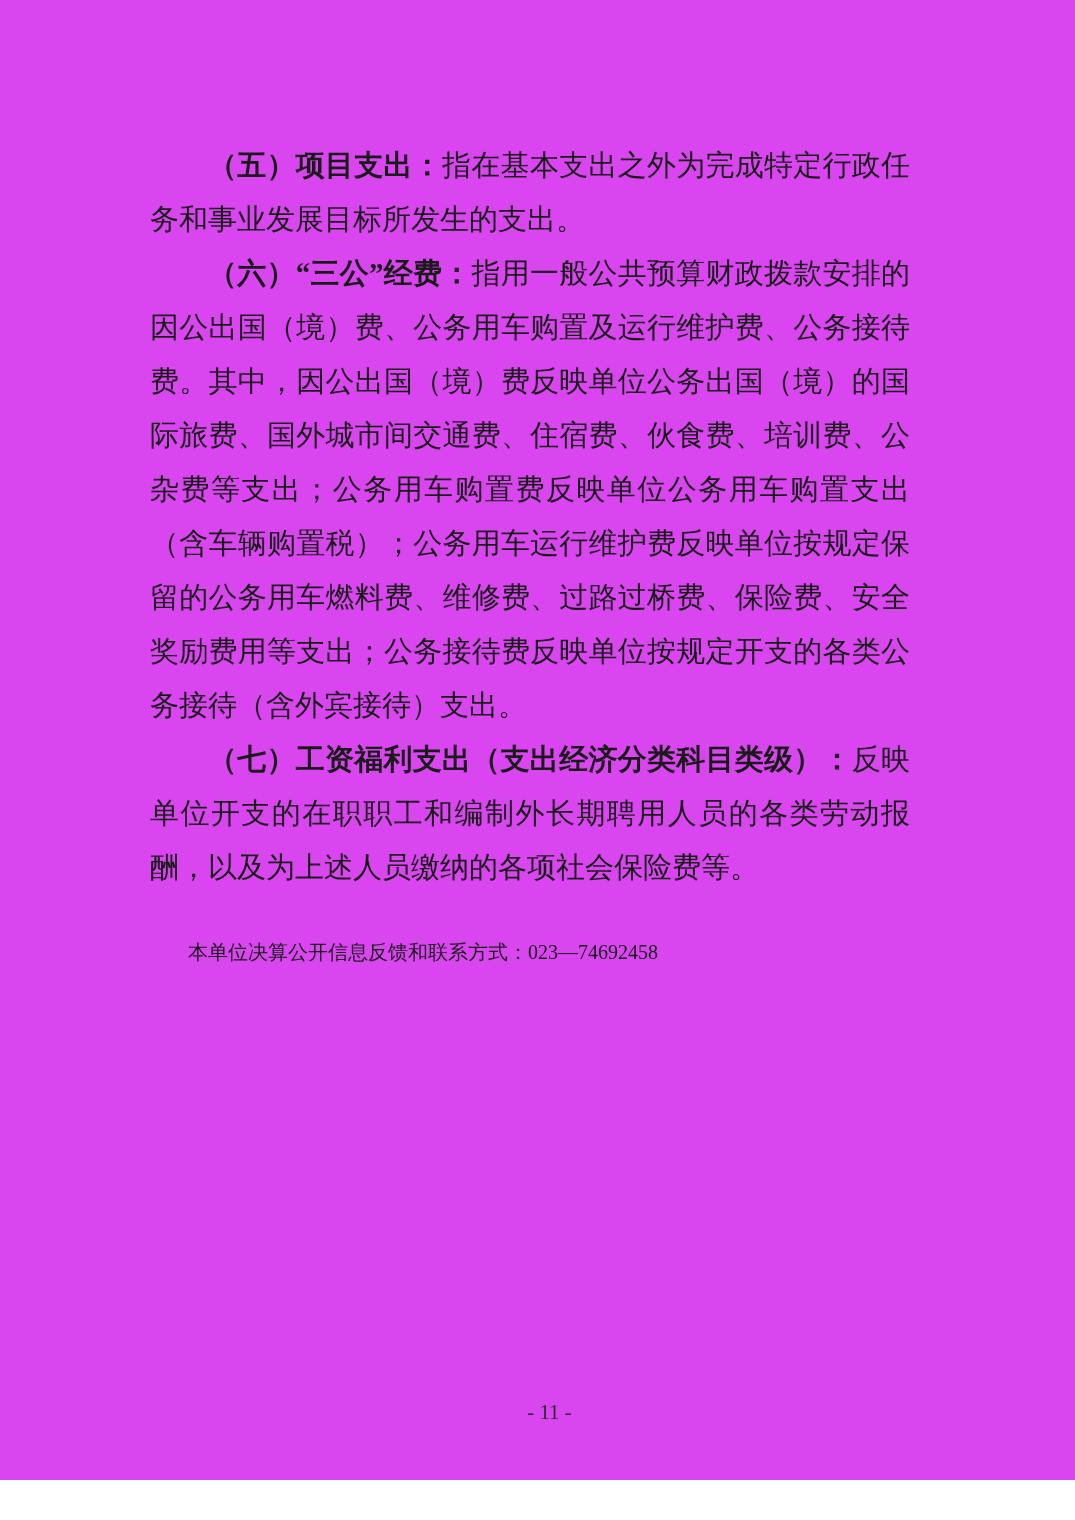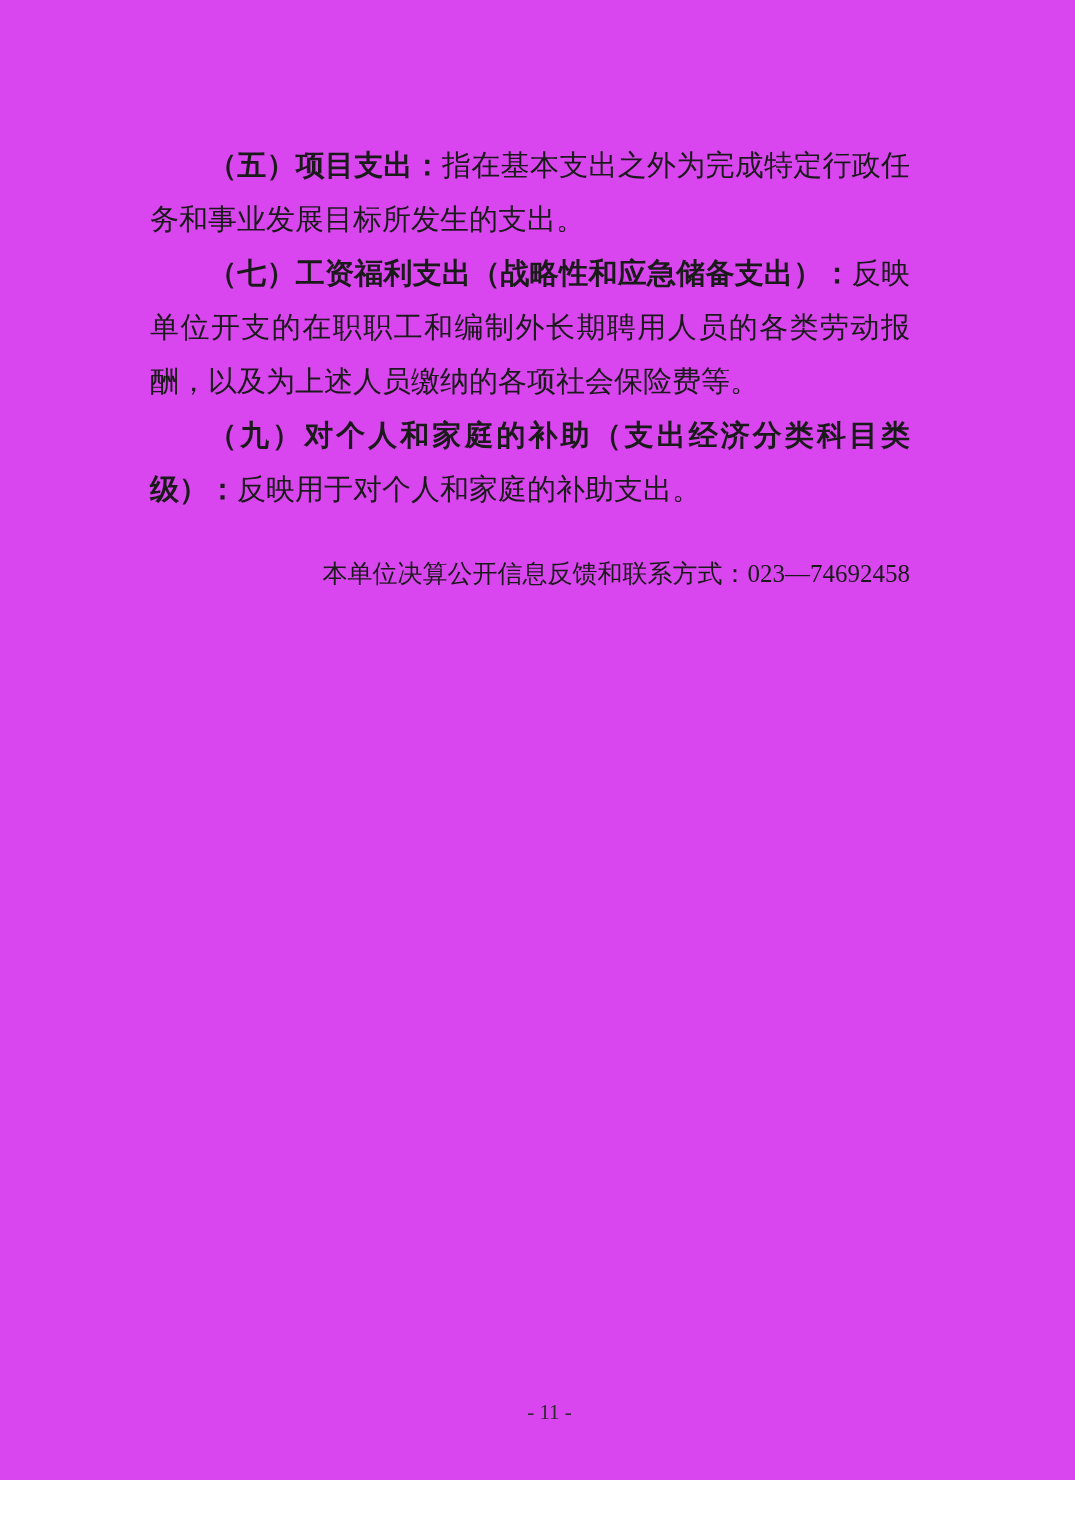--- a/index.html
+++ b/index.html
@@ -39,49 +39,49 @@
     margin: 23px 0 0 0;
     font-size: 27px;
     line-height: 54px;
     font-weight: bold;
     color: #000000;
     font-family: "Liberation Sans", "DejaVu Sans", sans-serif;
     text-align: left;
   }
   p.contact {
     margin: 31px 0 0 0;
-    font-size: 25px;
+    font-size: 20px;
     line-height: 54px;
     text-indent: 38px;
-    text-align: right;
+    text-align: left;
   }
   .footer {
     position: absolute;
     left: 12px;
     width: 1075px;
     top: 1400px;
     text-align: center;
     font-size: 21px;
     color: #2b2b2b;
     font-family: "Liberation Serif", "DejaVu Serif", serif;
   }
 </style>
 </head>
 <body>
 
 <div class="page">
   <div class="content">
 
     <p class="para"><span class="lead">（五）项目支出：</span><span>指在基本支出之外为完成特定行政任务和事业发展目标所发生的支出。</span></p>
 
+    <p class="para"><span class="lead">（六）“三公”经费：</span><span>指用一般公共预算财政拨款安排的因公出国（境）费、公务用车购置及运行维护费、公务接待费。其中，因公出国（境）费反映单位公务出国（境）的国际旅费、国外城市间交通费、住宿费、伙食费、培训费、公杂费等支出；公务用车购置费反映单位公务用车购置支出（含车辆购置税）；公务用车运行维护费反映单位按规定保留的公务用车燃料费、维修费、过路过桥费、保险费、安全奖励费用等支出；公务接待费反映单位按规定开支的各类公务接待（含外宾接待）支出。</span></p>
 
-    <p class="para"><span class="lead">（七）工资福利支出（战略性和应急储备支出）：</span><span>反映单位开支的在职职工和编制外长期聘用人员的各类劳动报酬，以及为上述人员缴纳的各项社会保险费等。</span></p>
+    <p class="para"><span class="lead">（七）工资福利支出（支出经济分类科目类级）：</span><span>反映单位开支的在职职工和编制外长期聘用人员的各类劳动报酬，以及为上述人员缴纳的各项社会保险费等。</span></p>
 
 
-    <p class="para"><span class="lead">（九）对个人和家庭的补助（支出经济分类科目类级）：</span><span>反映用于对个人和家庭的补助支出。</span></p>
 
 
     <p class="contact">本单位决算公开信息反馈和联系方式：023—74692458</p>
 
   </div>
 
   <div class="footer">- 11 -</div>
 </div>
 
 </body></html>

